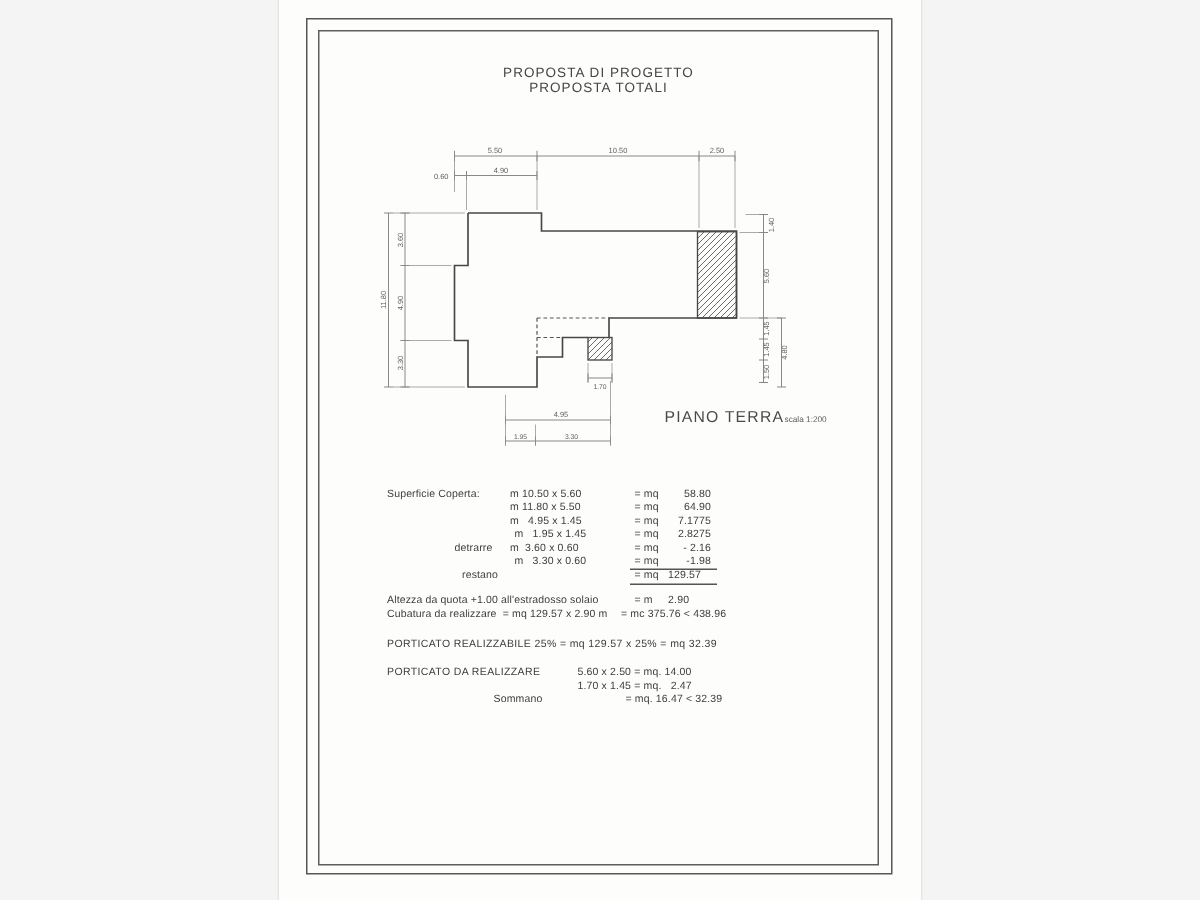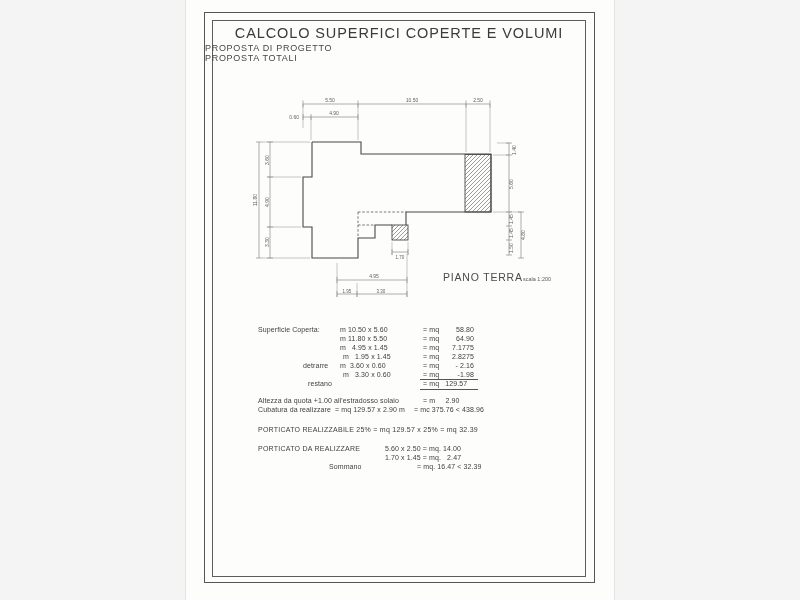--- a/index.html
+++ b/index.html
@@ -22,21 +22,21 @@
   .frame-inner{
     position:absolute;left:212px;top:20px;width:372px;height:555px;
     border:1px solid #5e5e5e;
   }
   .title{
     position:absolute;left:205px;top:25px;width:388px;
     text-align:center;font-size:14.5px;letter-spacing:0.9px;color:#3b3b3b;
   }
   .subtitle{
     position:absolute;left:205px;width:388px;
-    font-size:9px;letter-spacing:0.7px;color:#464646;
+    text-align:center;font-size:9px;letter-spacing:0.7px;color:#464646;
   }
   .sub1{top:43px;}
   .sub2{top:53px;}
   .t{
     position:absolute;font-size:7px;color:#3e3e3e;
     white-space:pre;letter-spacing:0.1px;line-height:8px;
   }
   .val{width:46px;text-align:right;}
   .caps{letter-spacing:0.25px;}
   .sum-rule{
@@ -47,21 +47,20 @@
 </style>
 </head>
 <body>
 
 <div id="screen">
 
   <div class="page"></div>
   <div class="frame-outer"></div>
   <div class="frame-inner"></div>
 
-  <div class="title">CALCOLO SUPERFICI COPERTE E VOLUMI</div>
   <div class="subtitle sub1">PROPOSTA DI PROGETTO</div>
   <div class="subtitle sub2">PROPOSTA TOTALI</div>
 
   <svg width="800" height="600" viewBox="0 0 800 600">
     <defs>
       <pattern id="hatch" width="4" height="4" patternUnits="userSpaceOnUse">
         <path d="M0,4 L4,0" stroke="#5a5a5a" stroke-width="0.6"></path>
       </pattern>
     </defs>
 

